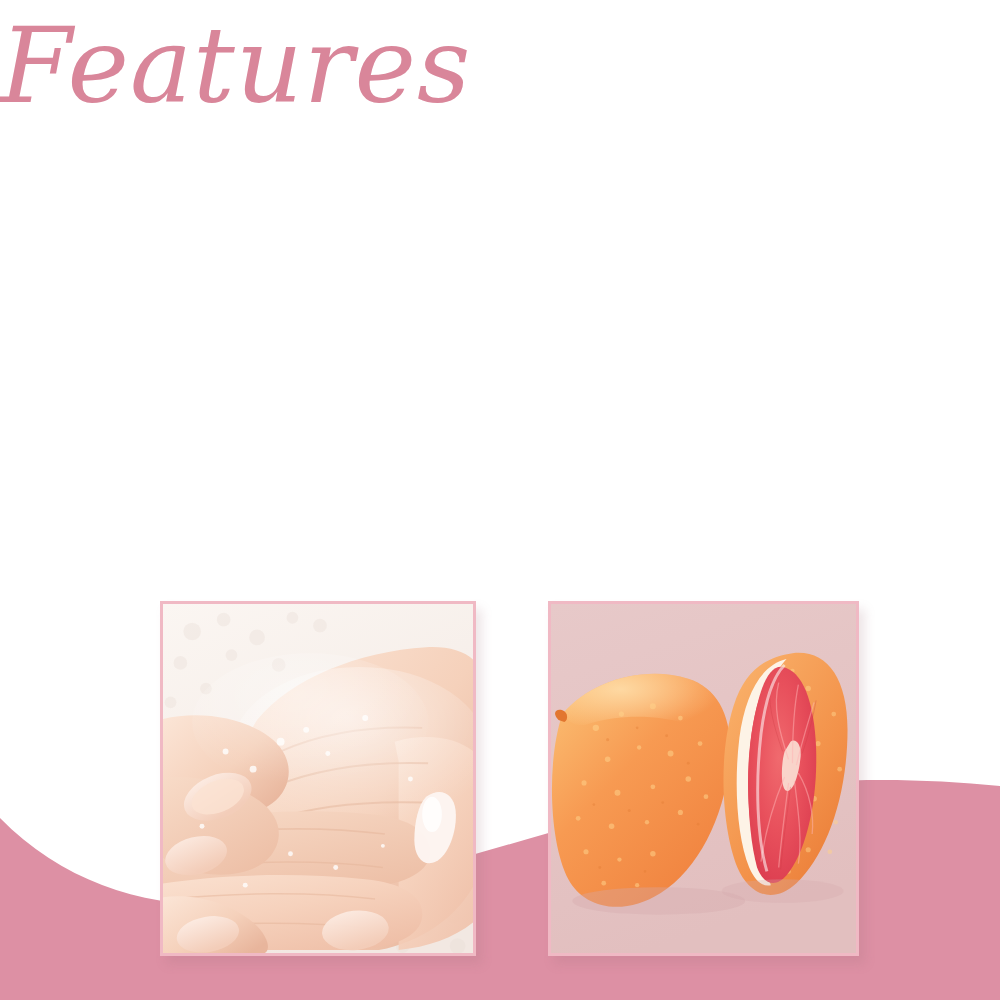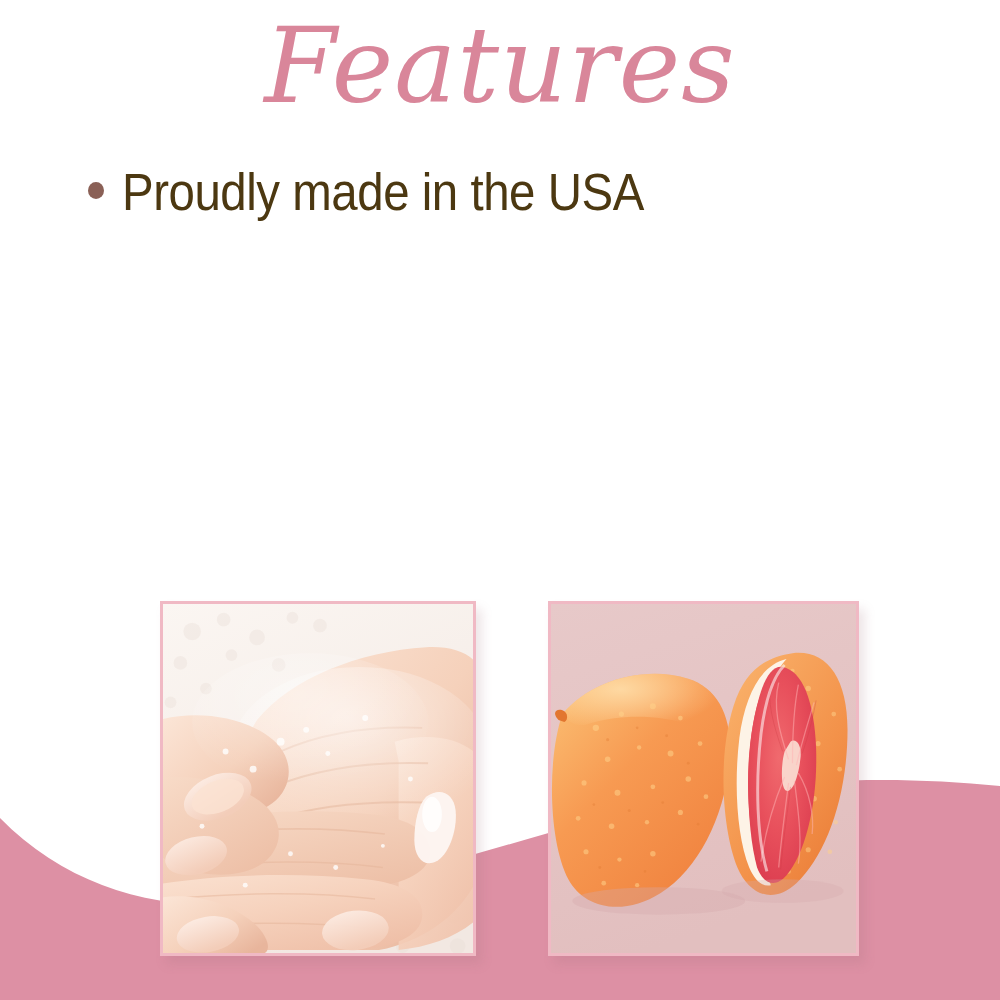--- a/index.html
+++ b/index.html
@@ -33,21 +33,20 @@
     z-index: 0;
     pointer-events: none;
   }
 
   
   .title {
     position: absolute;
     left: 0;
     top: 8px;
     width: 1000px;
-    text-align: center;
     font-family: "DejaVu Serif", "Liberation Serif", serif;
     font-style: italic;
     font-weight: 400;
     font-size: 104px;
     line-height: 1.12;
     color: #d9869a;
     letter-spacing: 1px;
     z-index: 3;
   }
 
@@ -123,24 +122,20 @@
              C 790,777 900,776 1000,786
              L 1000,1000 L 0,1000 Z" fill="#dd90a4"></path>
   </svg>
 
   <div class="title" style="color: rgb(217, 134, 154);">Features</div>
 
   <div class="features">
 
 
 
-    <div class="feature-item">
-      <span class="bullet-dot" style="background: rgb(138, 96, 86);"></span>
-      <span class="feature-text" style="color: rgb(76, 56, 17);">Proudly made in the USA</span>
-    </div>
 
   </div>
 
   <div class="photo photo-hands" style="border-color: rgb(240, 185, 196);">
     <svg viewBox="0 0 316 355" preserveAspectRatio="xMidYMid slice" aria-hidden="true">
       <defs>
         <linearGradient id="towelG" x1="0" y1="0" x2="0.4" y2="1">
           <stop offset="0%" stop-color="#fbf6f2"></stop>
           <stop offset="100%" stop-color="#f2e8e2"></stop>
         </linearGradient>

